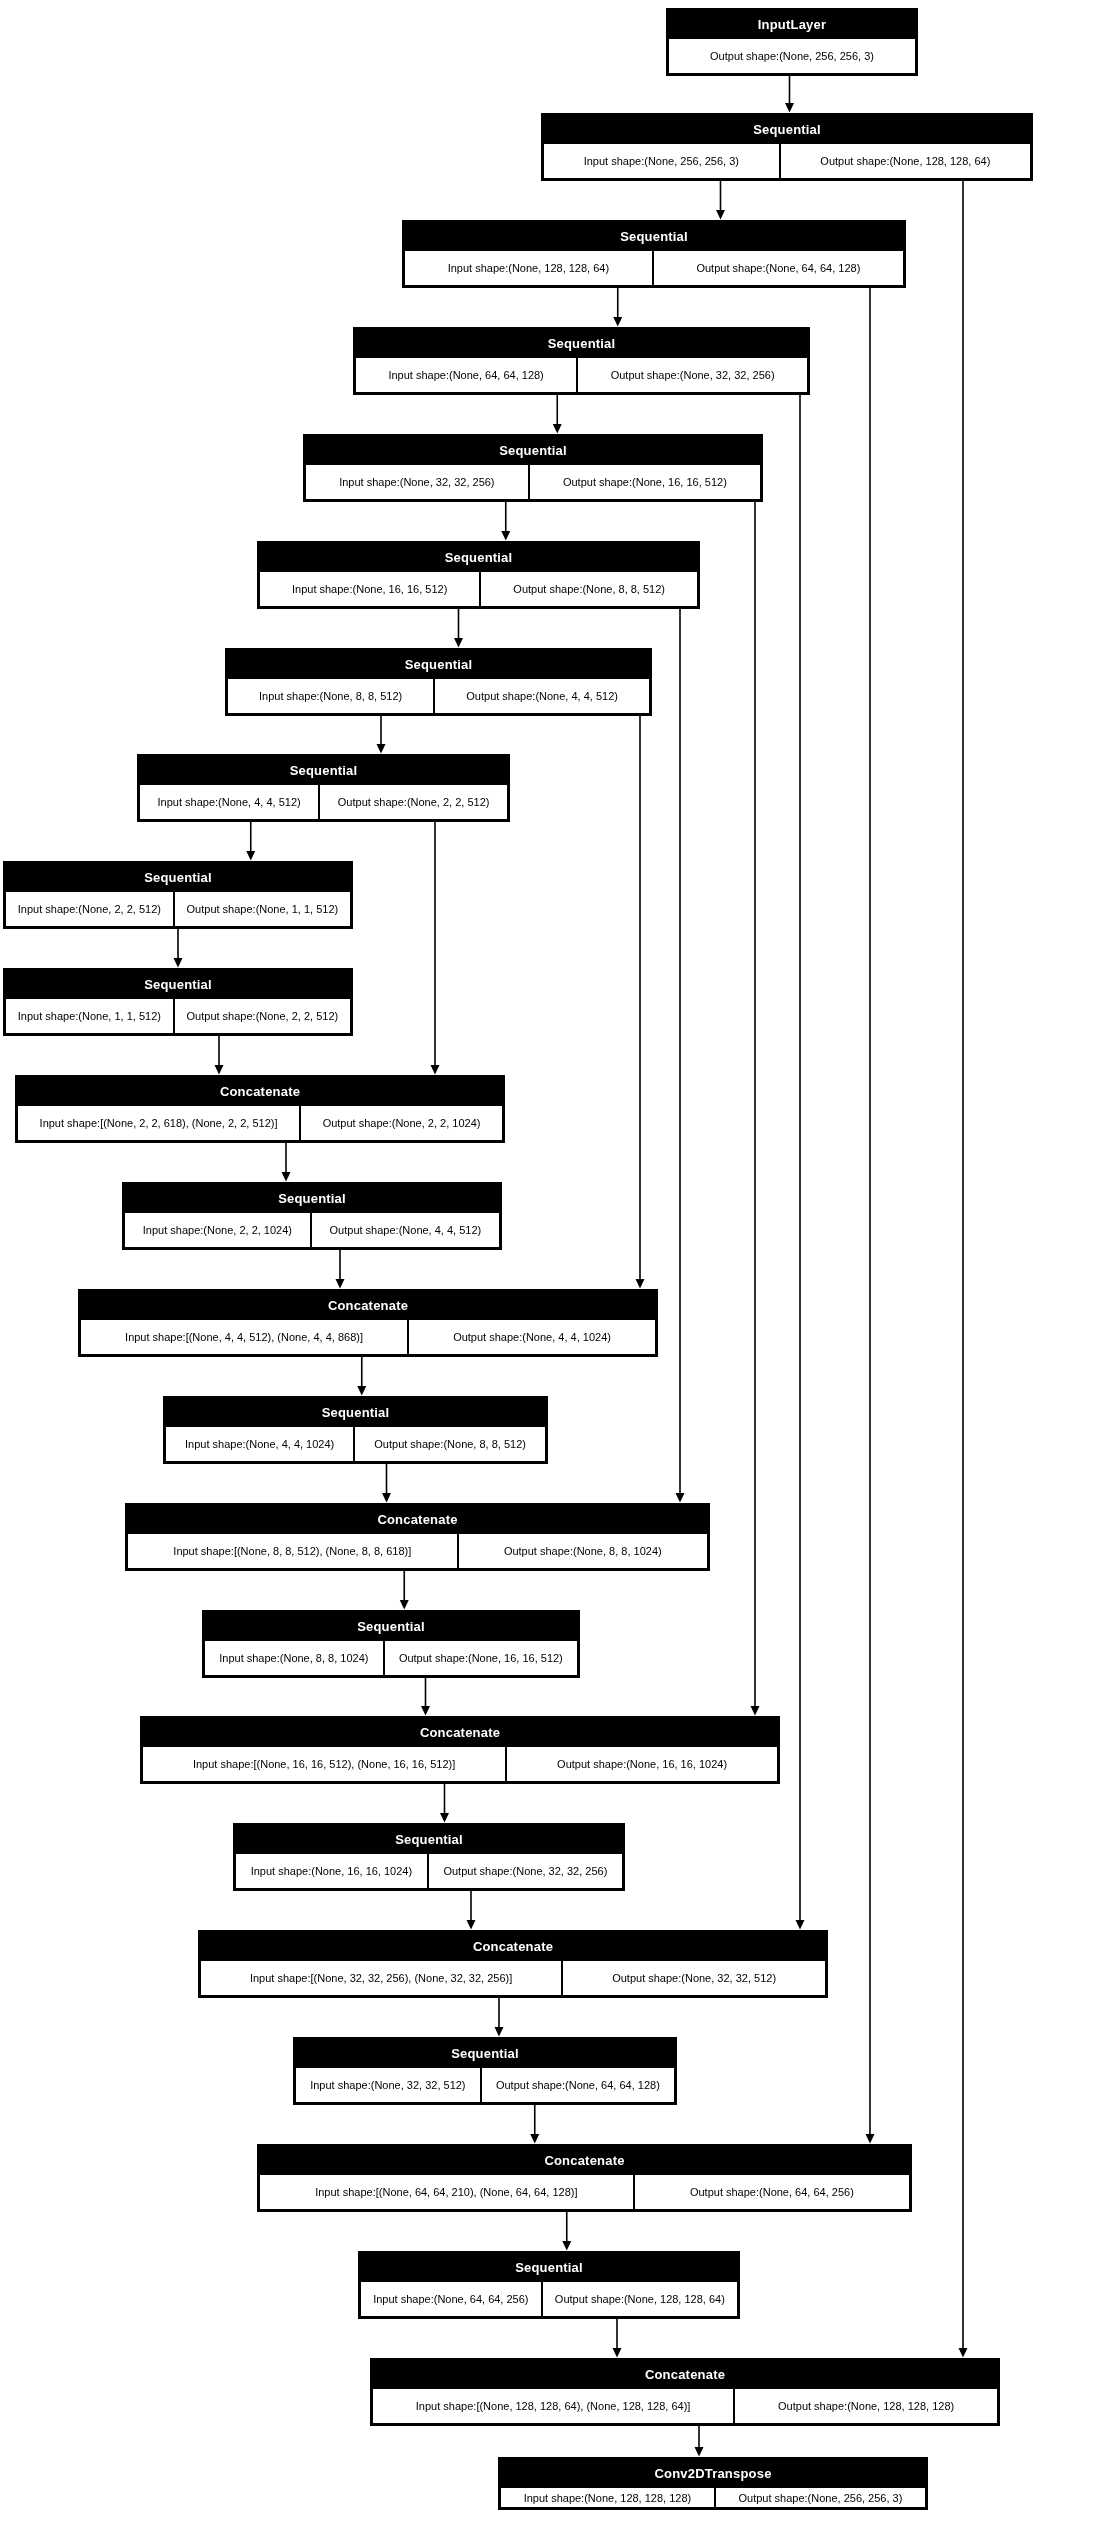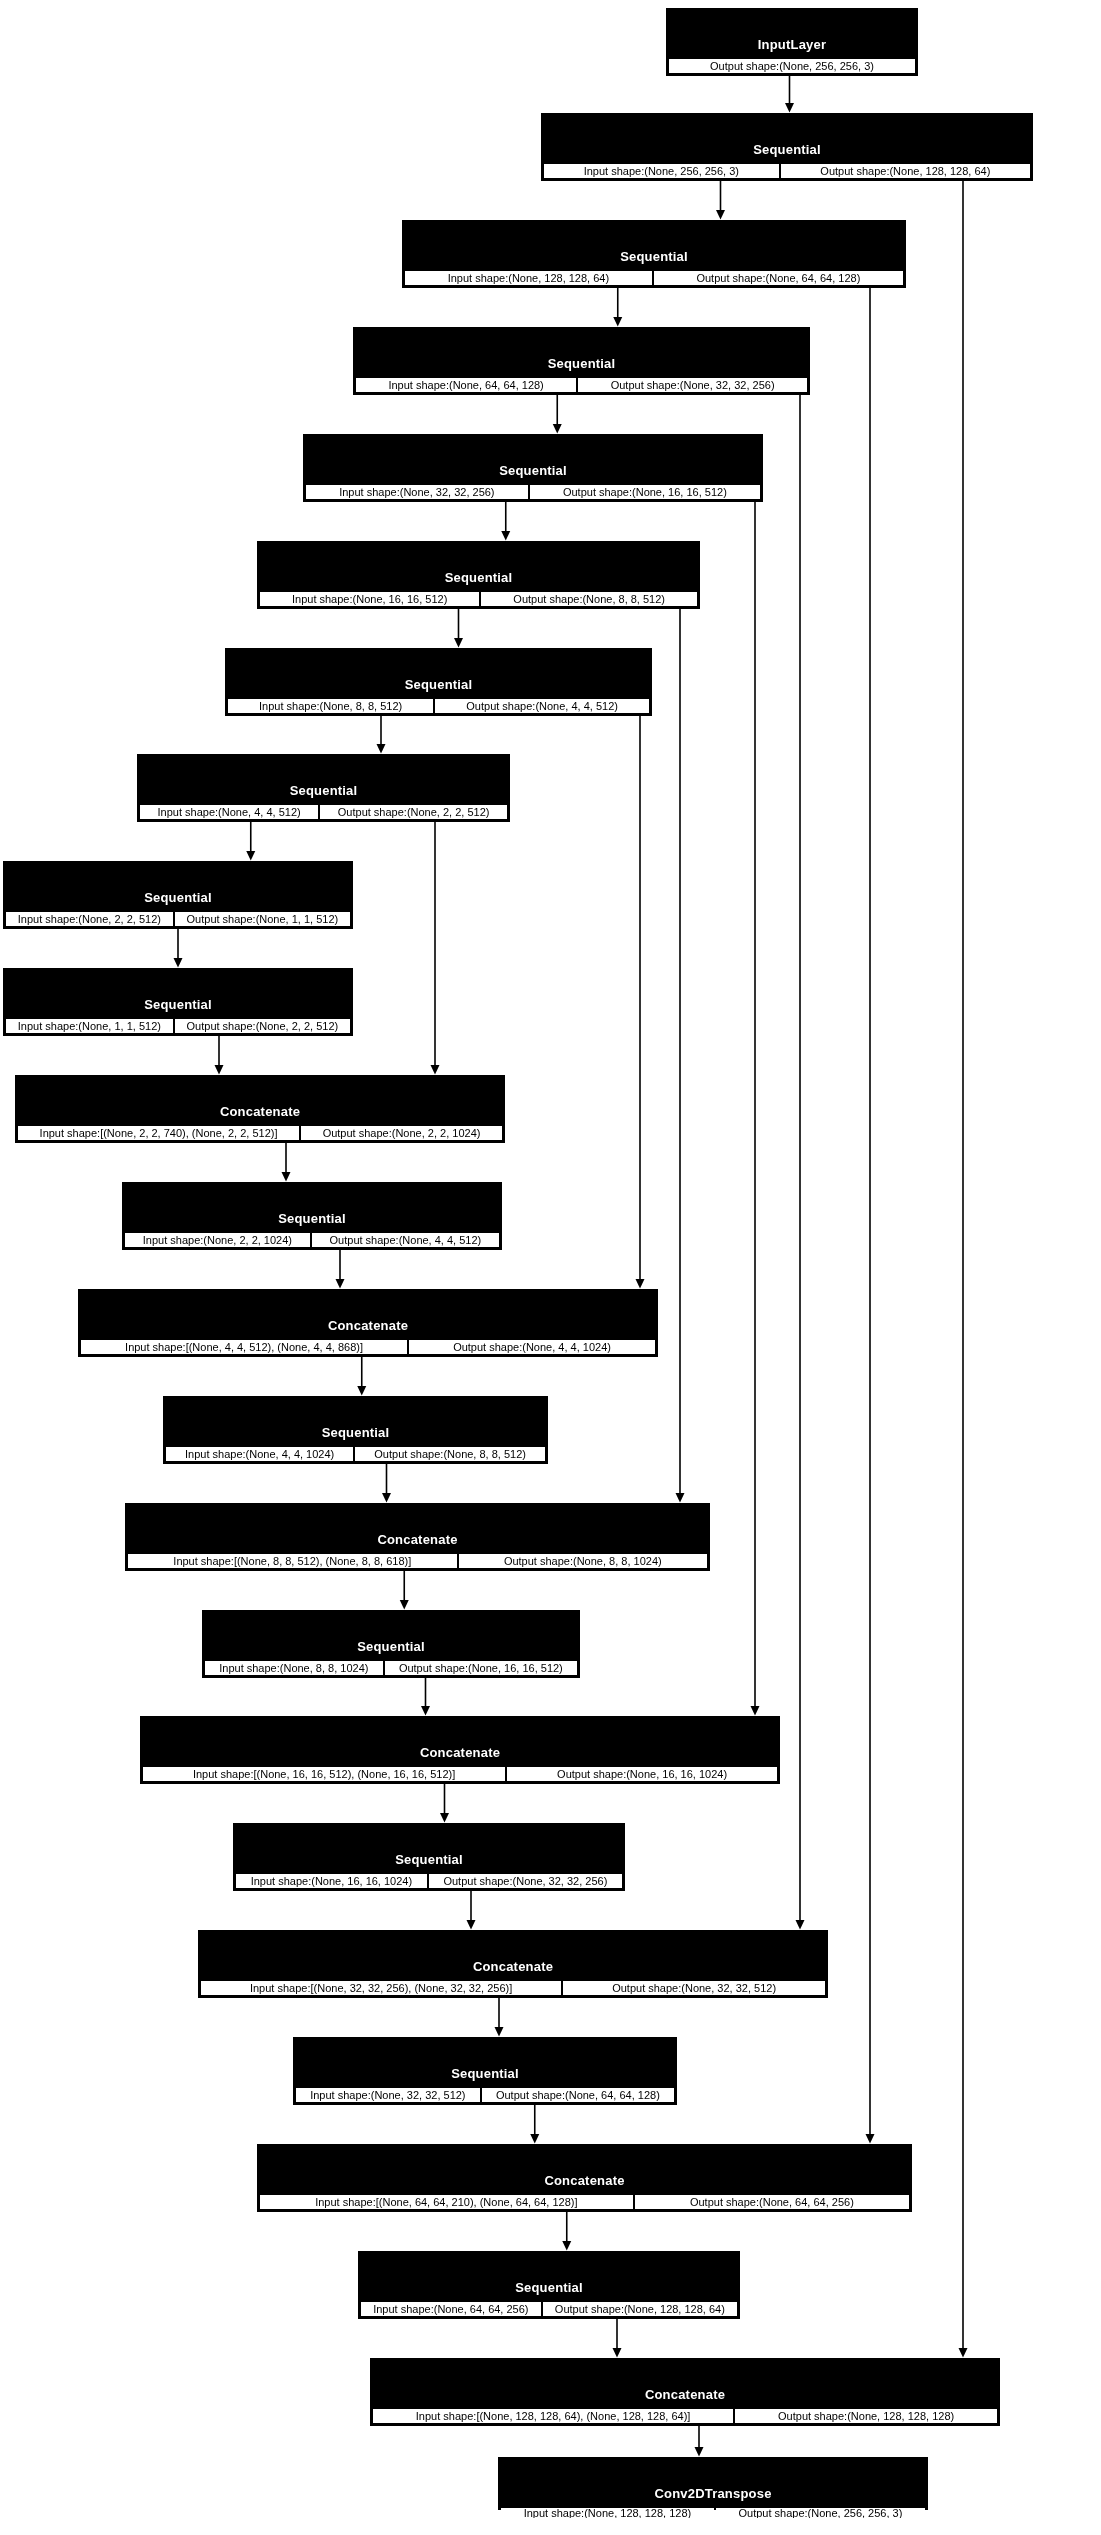--- a/index.html
+++ b/index.html
@@ -17,21 +17,20 @@
     border:1px solid #000000;
     box-sizing:border-box;
     display:flex;flex-direction:column;
   }
   .hdr{
     flex:0 0 30px;
     display:flex;align-items:center;justify-content:center;
     color:#ffffff;font-size:13px;font-weight:bold;
     letter-spacing:0.2px;
     white-space:nowrap;
-    margin-top:20px;
   }
   .row{
     flex:1 1 auto;min-height:0;
     display:flex;gap:2px;
     padding:0 2px 2px 2px;
     box-sizing:border-box;
   }
   .cell{
     background:#ffffff;
     flex:1 1 auto;
@@ -234,21 +233,21 @@
             <span>Output shape: </span>
             <b>(None, 2, 2, 512)</b>
           </div>
         </div>
       </div>
       <div class="node" style="left: 15px; top: 1075px; width: 490px; height: 68px; background: rgb(0, 0, 0);">
         <div class="hdr">Concatenate</div>
         <div class="row">
           <div class="cell">
             <span>Input shape: </span>
-            <b>[(None, 2, 2, 740), (None, 2, 2, 512)]</b>
+            <b>[(None, 2, 2, 618), (None, 2, 2, 512)]</b>
           </div>
           <div class="cell">
             <span>Output shape: </span>
             <b>(None, 2, 2, 1024)</b>
           </div>
         </div>
       </div>
       <div class="node" style="left: 122px; top: 1182px; width: 380px; height: 68px; background: rgb(0, 0, 0);">
         <div class="hdr">Sequential</div>
         <div class="row">

